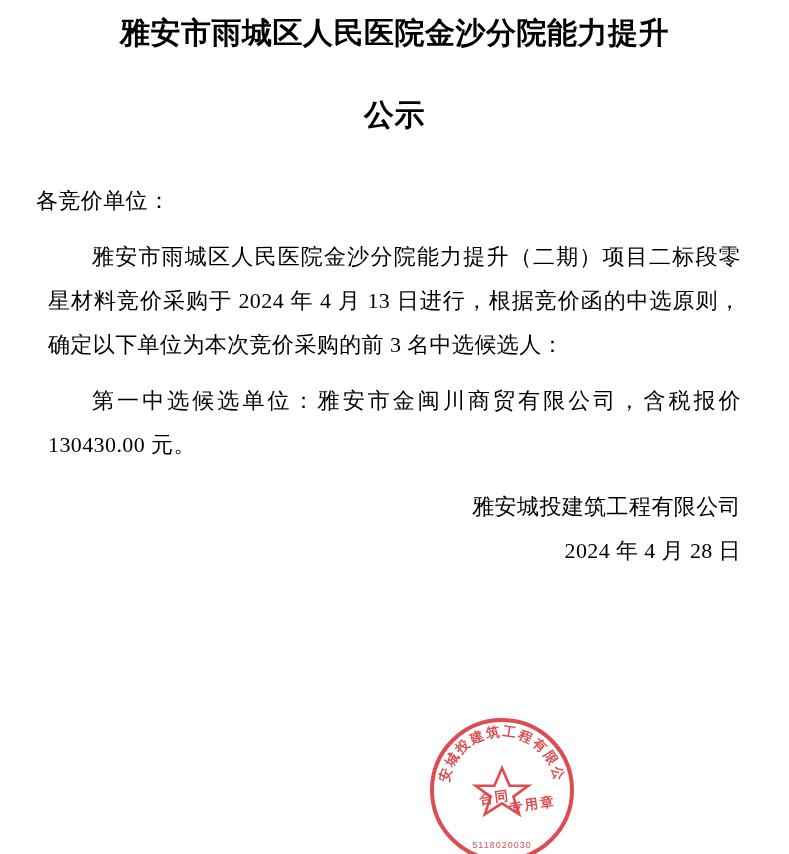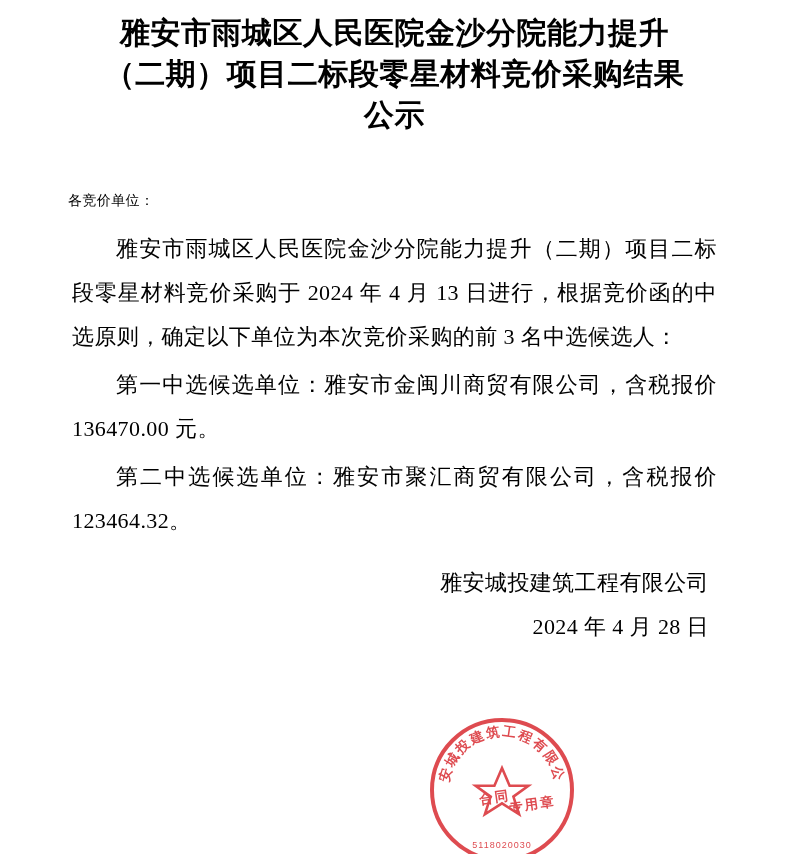--- a/index.html
+++ b/index.html
@@ -13,46 +13,46 @@
     font-family: "Liberation Serif", "DejaVu Serif", serif;
     color: #000000;
     position: relative;
     overflow: hidden;
   }
   .page {
     position: relative;
     width: 789px;
     height: 854px;
     box-sizing: border-box;
-    padding: 0 68px;
+    padding: 0 36px;
   }
   .doc-title {
     margin: 0;
     padding-top: 12px;
     text-align: center;
     font-family: "Liberation Serif", "DejaVu Serif", serif;
     font-weight: bold;
     font-size: 30px;
     line-height: 41px;
     letter-spacing: 0.5px;
     color: #000;
   }
   .salutation {
     margin-top: 44px;
-    font-size: 14px;
+    font-size: 22px;
     line-height: 44px;
     letter-spacing: 0.4px;
   }
   .para {
     font-size: 22px;
     line-height: 44px;
     letter-spacing: 0.4px;
     text-align: justify;
     text-justify: inter-ideograph;
-    margin: 4px;
+    margin: 12px;
     text-indent: 2em;
   }
   .para + .para {
     margin-top: 0px;
   }
   .sign-block {
     margin-top: 18px;
     text-align: right;
     font-size: 22px;
     line-height: 44px;
@@ -91,29 +91,28 @@
     letter-spacing: 1px;
   }
 </style>
 </head>
 <body>
 
 <div class="page">
 
   <h1 class="doc-title">
     <span>雅安市雨城区人民医院金沙分院能力提升</span><br>
-    <span>（二期）项目二标段零星材料竞价采购结果</span><br>
+    <br>
     <span>公示</span>
   </h1>
 
   <div class="salutation">各竞价单位：</div>
 
   <p class="para">雅安市雨城区人民医院金沙分院能力提升（二期）项目二标段零星材料竞价采购于 2024 年 4 月 13 日进行，根据竞价函的中选原则，确定以下单位为本次竞价采购的前 3 名中选候选人：</p>
-  <p class="para">第一中选候选单位：雅安市金闽川商贸有限公司，含税报价 136470.00 元。</p>
-  <p class="para">第二中选候选单位：雅安市聚汇商贸有限公司，含税报价 123464.32。</p>
+  <p class="para">第一中选候选单位：雅安市金闽川商贸有限公司，含税报价 130430.00 元。</p>
 
   <div class="sign-block">
     <span class="sign-line">雅安城投建筑工程有限公司</span>
     <span class="sign-line">2024 年 4 月 28 日</span>
   </div>
 
   <div class="seal">
     <svg viewBox="0 0 148 148" xmlns="http://www.w3.org/2000/svg">
       <defs>
         <path id="arcPath" d="M 20,74 A 54,54 0 1 1 128,74" fill="none"></path>

